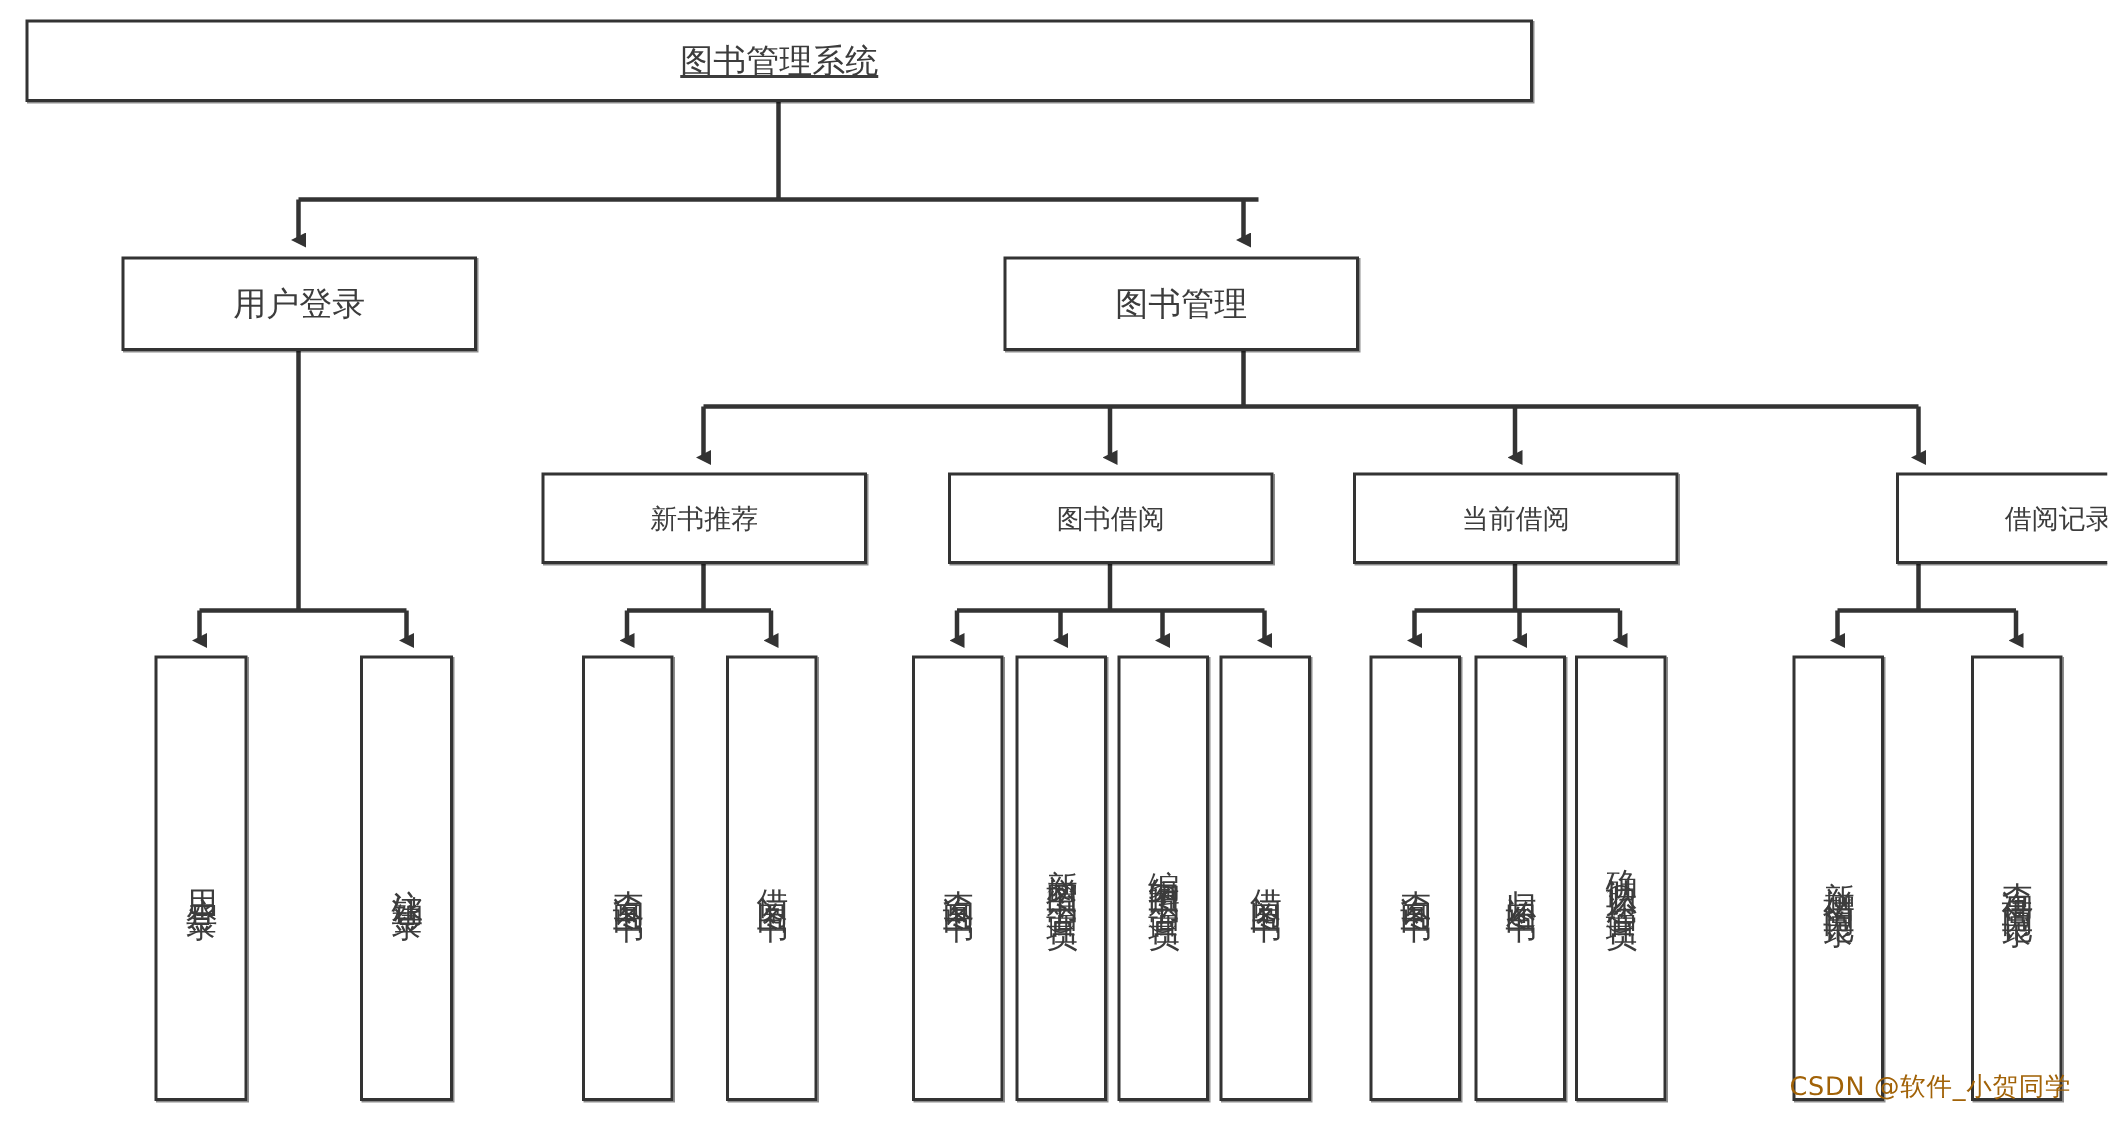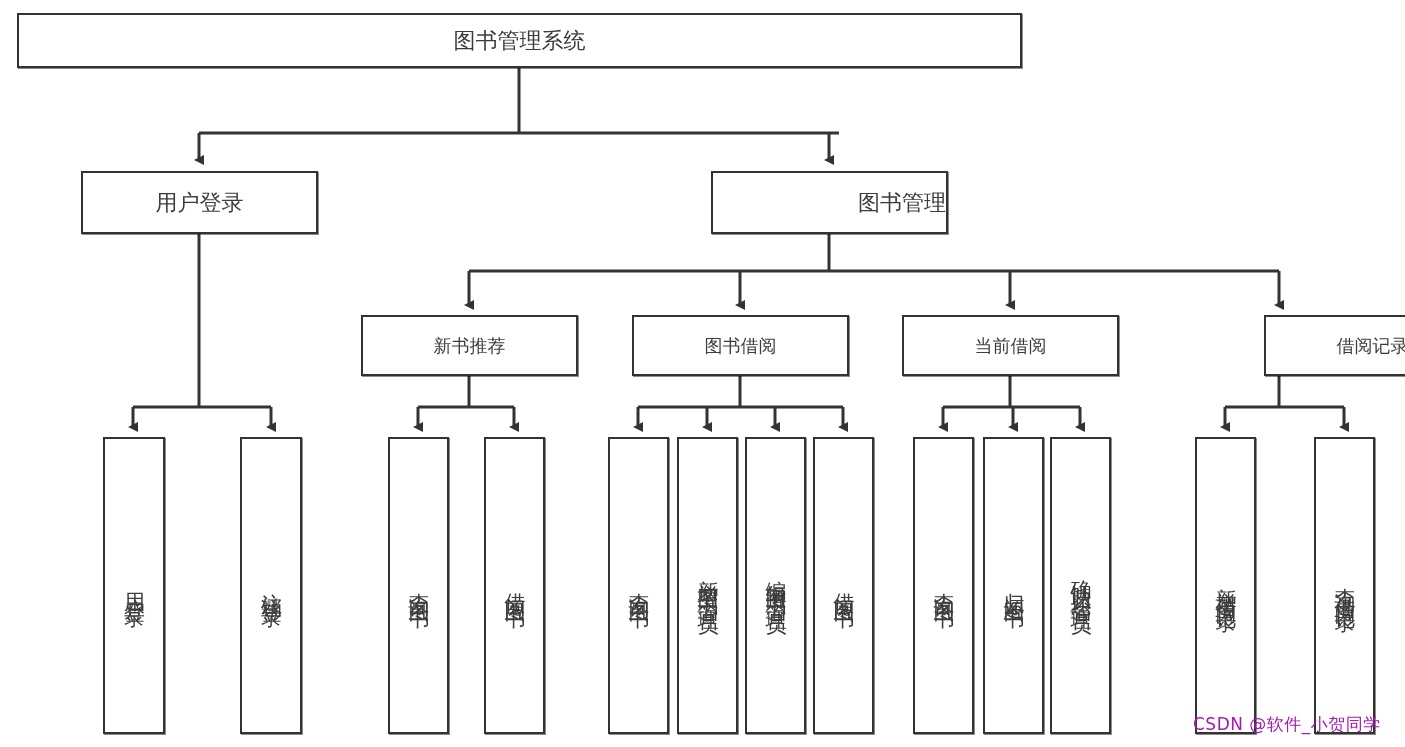--- a/index.html
+++ b/index.html
@@ -35,20 +35,21 @@
     justify-content: center;
     color: #3c3c3c;
     box-shadow: 1px 1px 0 rgba(0,0,0,0.45);
   }
   .node.root {
     left: 17px;
     top: 13px;
     width: 1005px;
     height: 55px;
     font-size: 22px;
+    text-decoration: underline;
   }
   .node.lvl1 {
     top: 171px;
     width: 237px;
     height: 63px;
     font-size: 22px;
   }
   .node.lvl2 {
     top: 315px;
     width: 217px;
@@ -69,21 +70,21 @@
     letter-spacing: 5px;
     line-height: 1;
     white-space: nowrap;
     color: #3c3c3c;
   }
   .watermark {
     position: absolute;
     left: 1193px;
     top: 713px;
     font-size: 17px;
-    color: #a21caf;
+    color: #a16207;
     white-space: nowrap;
     letter-spacing: 0.5px;
   }
 </style>
 </head>
 <body>
 
 <div id="canvas">
 
   <svg id="edges" viewBox="0 0 1405 747" width="1405" height="747" xmlns="http://www.w3.org/2000/svg">
@@ -136,21 +137,21 @@
     </g>
   </svg>
 
   <div class="node root">
     <span>图书管理系统</span>
   </div>
 
   <div class="node lvl1" style="left:81px;">
     <span>用户登录</span>
   </div>
-  <div class="node lvl1" style="left:711px;justify-content:flex-end;">
+  <div class="node lvl1" style="left:669px;">
     <span>图书管理</span>
   </div>
 
   <div class="node lvl2" style="left:361px;">
     <span>新书推荐</span>
   </div>
   <div class="node lvl2" style="left:632px;text-align:right;">
     <span>图书借阅</span>
   </div>
   <div class="node lvl2" style="left:902px;font-family:Liberation Mono, monospace;">

